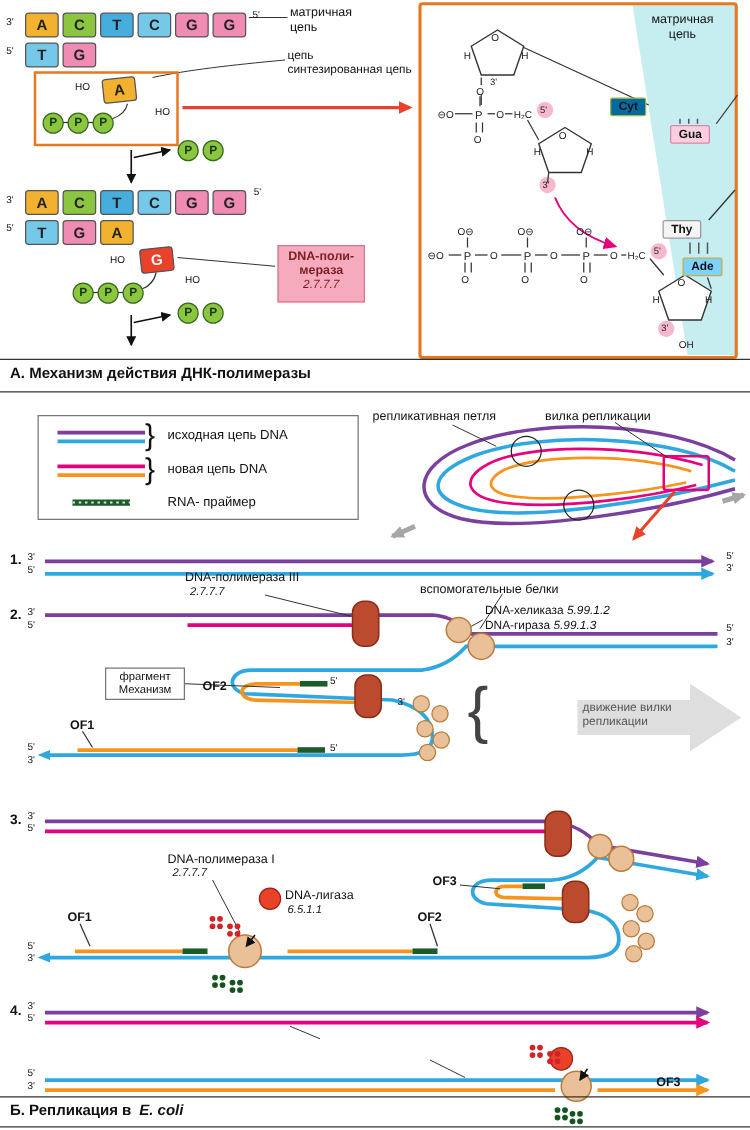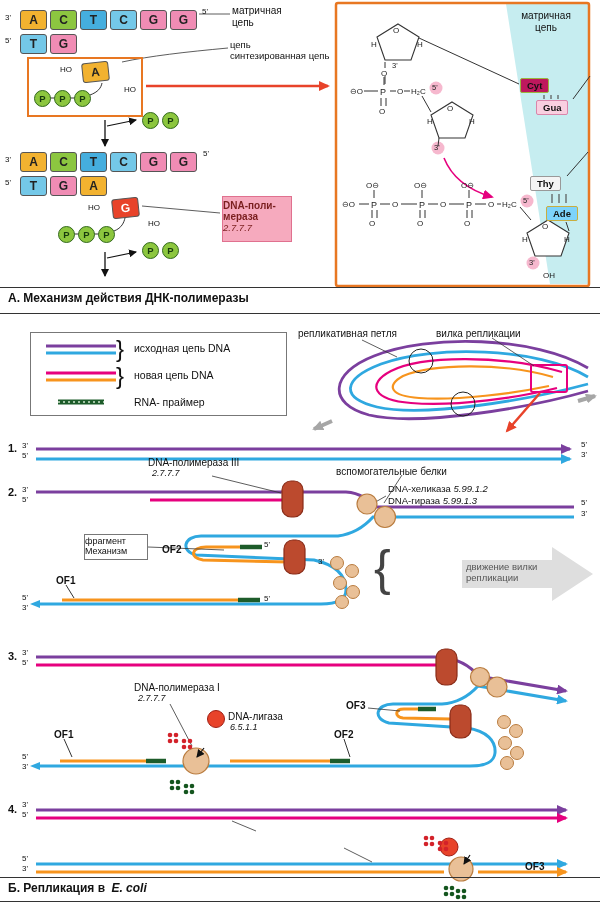--- a/index.html
+++ b/index.html
@@ -12,21 +12,21 @@
   .i{font-style:italic}
   .sm{font-size:8px}
   .ch{font-size:8px;color:#222}
   .hr{position:absolute;left:0;width:600px;height:1px;background:#333}
   .base{position:absolute;width:27px;height:20px;border:1px solid #555;border-radius:3px;
         display:flex;align-items:center;justify-content:center;font-weight:bold;font-size:12px;color:#222}
   .p{position:absolute;width:17px;height:17px;border-radius:50%;background:#8cc63e;border:1.5px solid #33691e;
      display:flex;align-items:center;justify-content:center;font-size:9.5px;font-weight:bold;color:#173a0c}
   .bb{position:absolute;border:1px solid #888;border-radius:2px;font-size:9.5px;font-weight:bold;
       padding:1px 6px;background:#fff}
-  .box{position:absolute;border:1px solid #777;background:#fff;}
+  .box{position:absolute;border:1px solid #777;background:#fff;text-align:center}
   .lines span{display:block}
 </style>
 </head>
 <body>
 
 <div id="app">
 
 <svg id="art" width="600" height="904" viewBox="0 0 600 904">
   <defs>
     <marker id="mP" markerUnits="userSpaceOnUse" markerWidth="12" markerHeight="10" refX="9" refY="5" orient="auto">
@@ -370,21 +370,21 @@
 <div class="lbl ch" style="left:461px;top:181px">O⊖</div>
 <div class="lbl ch" style="left:464px;top:219px">O</div>
 <div class="lbl ch" style="left:488px;top:200px">O</div>
 <div class="lbl ch" style="left:502px;top:200px">H₂C</div>
 <div class="lbl ch" style="left:523px;top:197px;font-size:7.5px">5'</div>
 <div class="lbl ch" style="left:542px;top:222px">O</div>
 <div class="lbl ch" style="left:522px;top:235px">H</div>
 <div class="lbl ch" style="left:564px;top:235px">H</div>
 <div class="lbl ch" style="left:529px;top:259px;font-size:7.5px">3'</div>
 <div class="lbl ch" style="left:543px;top:271px">OH</div>
-<div class="bb" style="left:520px;top:78px;background:#be185d;border-color:#9ab63e">Cyt</div>
+<div class="bb" style="left:488px;top:78px;background:#0369a1;border-color:#9ab63e">Cyt</div>
 <div class="bb" style="left:536px;top:100px;background:#f9cfe0;border-color:#d986ab">Gua</div>
 <div class="bb" style="left:530px;top:176px;background:#f4f4f4;border-color:#999">Thy</div>
 <div class="bb" style="left:546px;top:206px;background:#7dd3fc;border-color:#c9ae3e">Ade</div>
 
 <div class="hr" style="top:287px"></div>
 <div class="lbl b" style="left:8px;top:292px;font-size:12px">А. Механизм действия ДНК-полимеразы</div>
 <div class="hr" style="top:313px"></div>
 
 <div class="box" style="left:30px;top:332px;width:257px;height:84px;background:transparent"></div>
 <div class="lbl" style="left:116px;top:335px;font-size:24px;font-weight:300">}</div>

